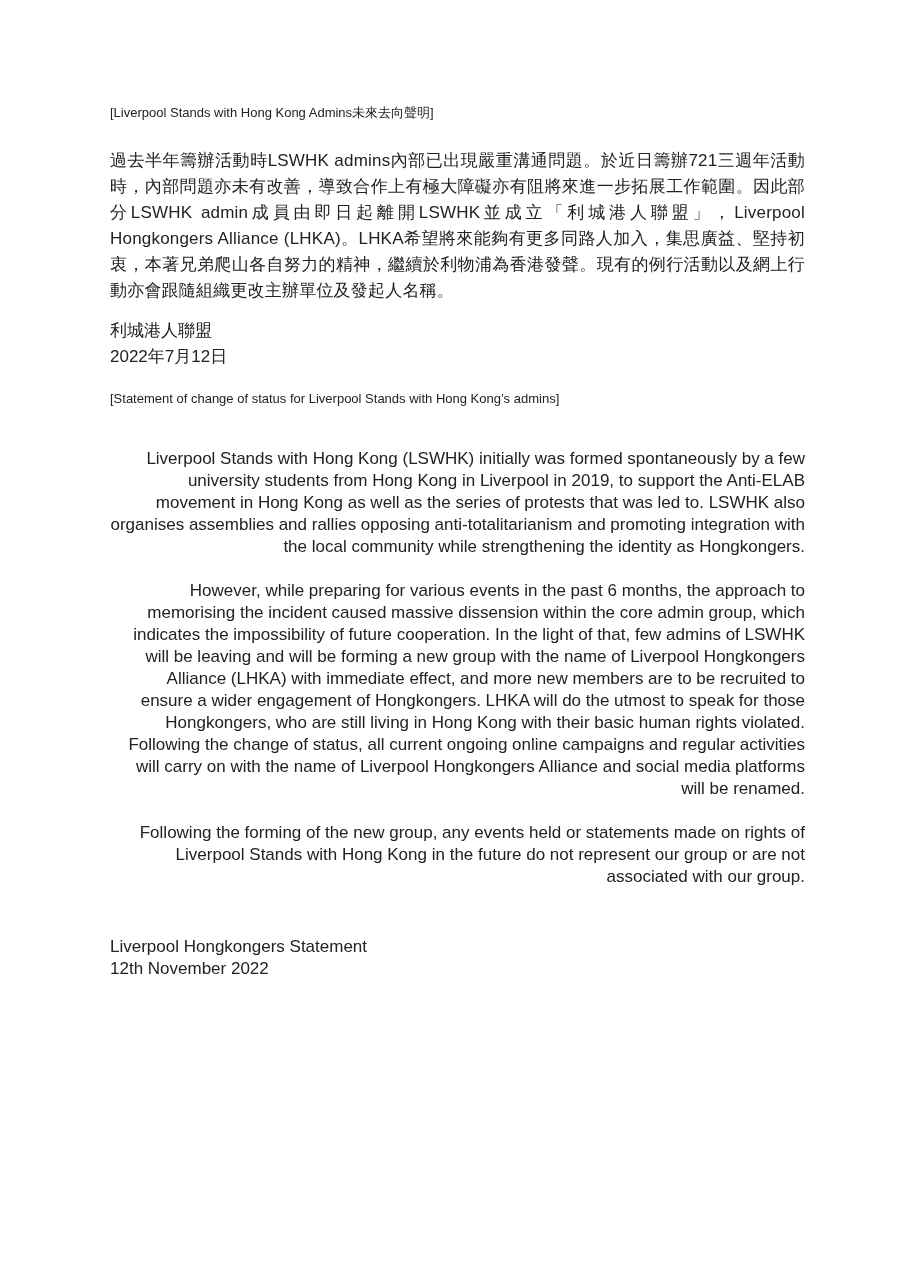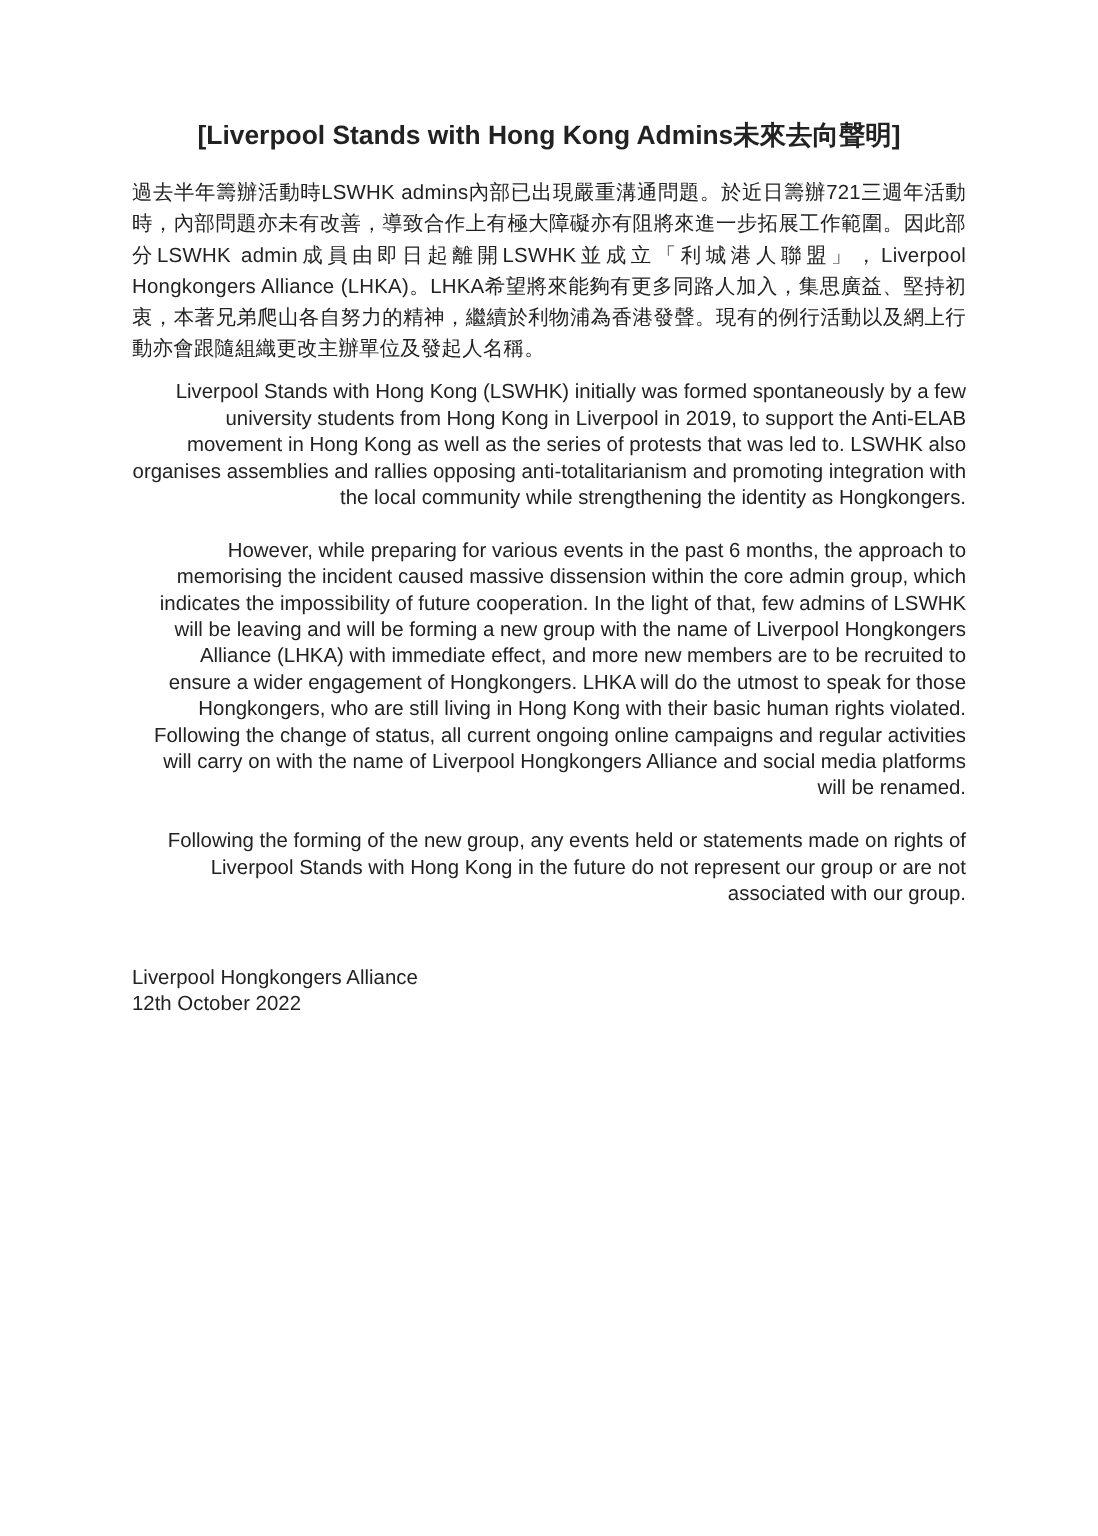--- a/index.html
+++ b/index.html
@@ -12,24 +12,23 @@
     width: 915px;
     height: 1280px;
     box-sizing: border-box;
     background: #ffffff;
     color: #222222;
     padding: 100px 110px 0 110px;
     font-family: "Liberation Sans", "DejaVu Sans", sans-serif;
     overflow: hidden;
   }
   .doc-title {
-    font-size: 22px;
+    font-size: 13px;
     line-height: 26px;
-    font-weight: bold;
-    text-align: center;
+    font-weight: normal;
     margin: 0 0 22px 0;
   }
   .doc-title.en {
     margin: 16px 0 36px 0;
   }
   p.cn {
     font-size: 17px;
     line-height: 26px;
     margin: 0 0 12px 0;
     text-align: justify;
@@ -60,26 +59,31 @@
 <body>
 
 <div class="page">
 
   <h1 class="doc-title cn">[Liverpool Stands with Hong Kong Admins未來去向聲明]</h1>
 
 
   <p class="cn">過去半年籌辦活動時LSWHK admins內部已出現嚴重溝通問題。於近日籌辦721三週年活動時，內部問題亦未有改善，導致合作上有極大障礙亦有阻將來進一步拓展工作範圍。因此部分LSWHK admin成員由即日起離開LSWHK並成立「利城港人聯盟」，Liverpool Hongkongers Alliance (LHKA)。LHKA希望將來能夠有更多同路人加入，集思廣益、堅持初衷，本著兄弟爬山各自努力的精神，繼續於利物浦為香港發聲。現有的例行活動以及網上行動亦會跟隨組織更改主辦單位及發起人名稱。</p>
 
 
+  <div class="sig-block cn">
+    <div>利城港人聯盟</div>
+    <div>2022年7月12日</div>
+  </div>
 
+  <h2 class="doc-title en">[Statement of change of status for Liverpool Stands with Hong Kong’s admins]</h2>
 
   <p class="en">Liverpool Stands with Hong Kong (LSWHK) initially was formed spontaneously by a few university students from Hong Kong in Liverpool in 2019, to support the Anti-ELAB movement in Hong Kong as well as the series of protests that was led to. LSWHK also organises assemblies and rallies opposing anti-totalitarianism and promoting  integration with the local community while strengthening the identity as Hongkongers.</p>
 
   <p class="en">However, while preparing for various events in the past 6 months, the approach to memorising the incident caused massive dissension within the core admin group, which indicates the impossibility of future cooperation. In the light of that, few admins of LSWHK will be leaving and will be forming a new group with the name of Liverpool Hongkongers Alliance (LHKA) with immediate effect, and more new members are to be recruited to ensure a wider engagement of Hongkongers.  LHKA will do the utmost to speak for those Hongkongers, who are still living in Hong Kong with their basic human rights violated. Following the change of status, all current ongoing online campaigns and regular activities will carry on with the name of Liverpool Hongkongers Alliance and social media platforms will be renamed.</p>
 
   <p class="en">Following the forming of the new group, any events held or statements made on rights of Liverpool Stands with Hong Kong in the future do not represent our group or are not associated with our group.</p>
 
   <div class="sig-block en">
-    <div>Liverpool Hongkongers Alliance</div>
-    <div>12th October 2022</div>
+    <div>Liverpool Hongkongers Statement</div>
+    <div>12th November 2022</div>
   </div>
 
 </div>
 
 </body></html>

